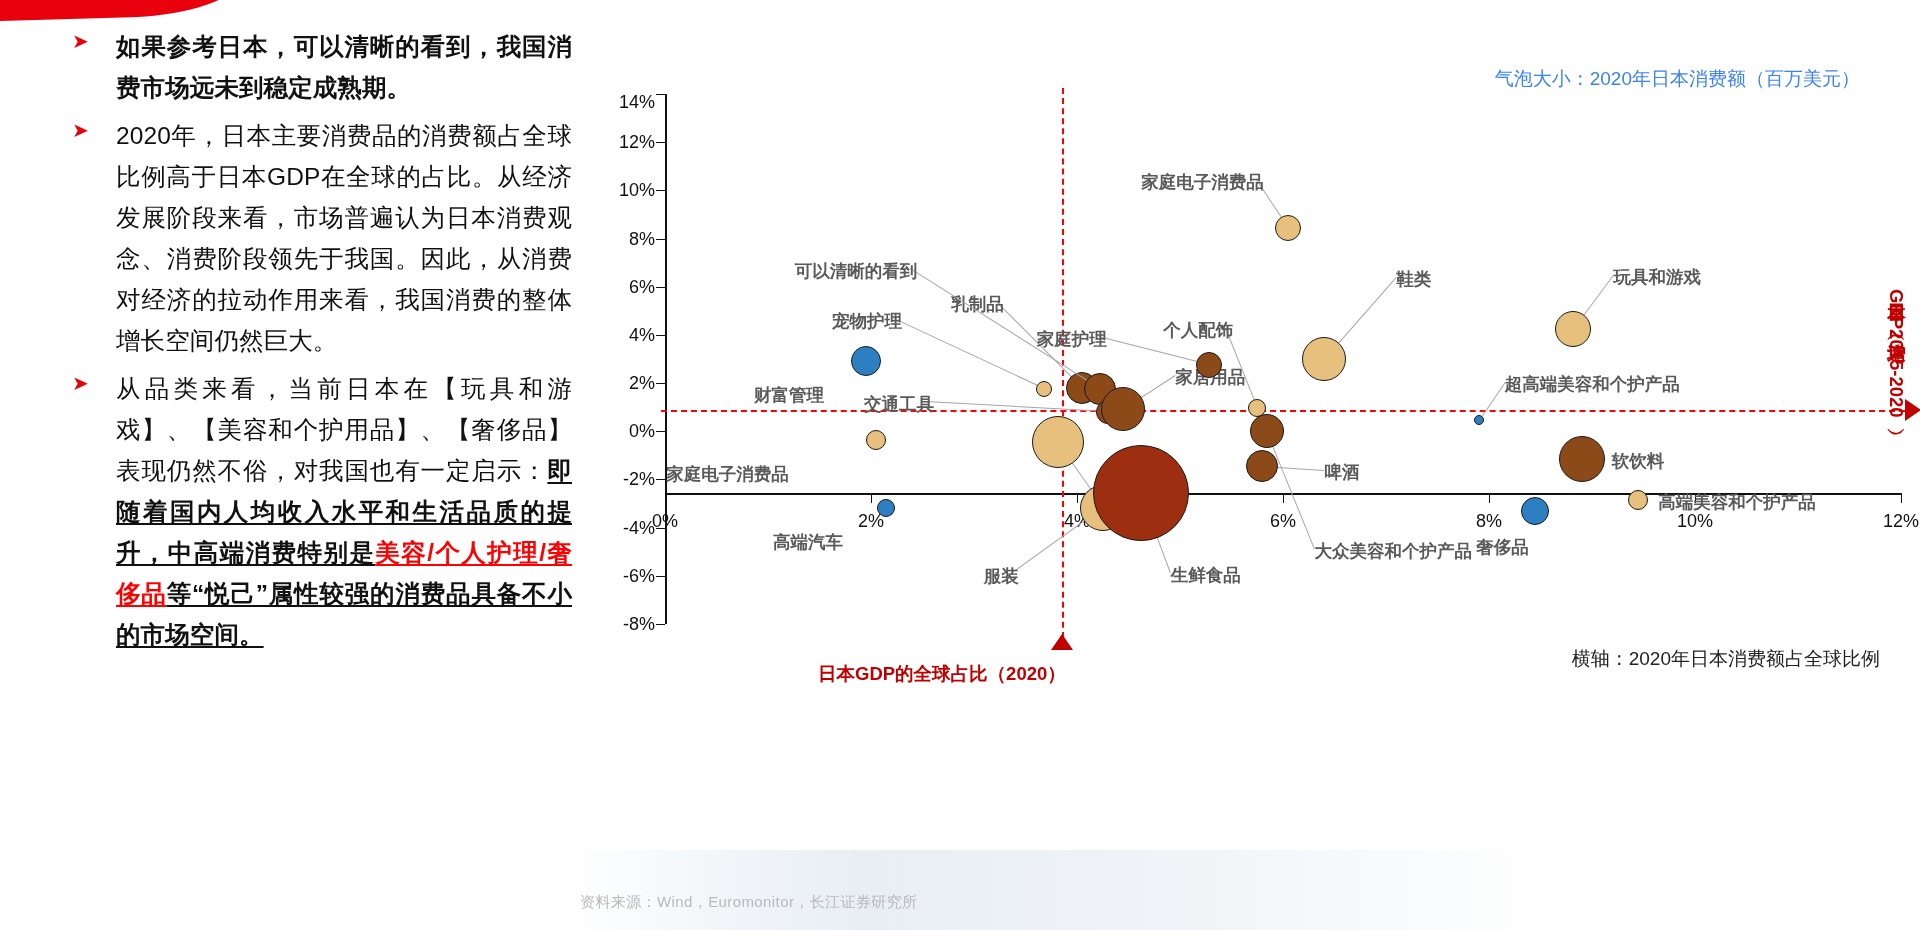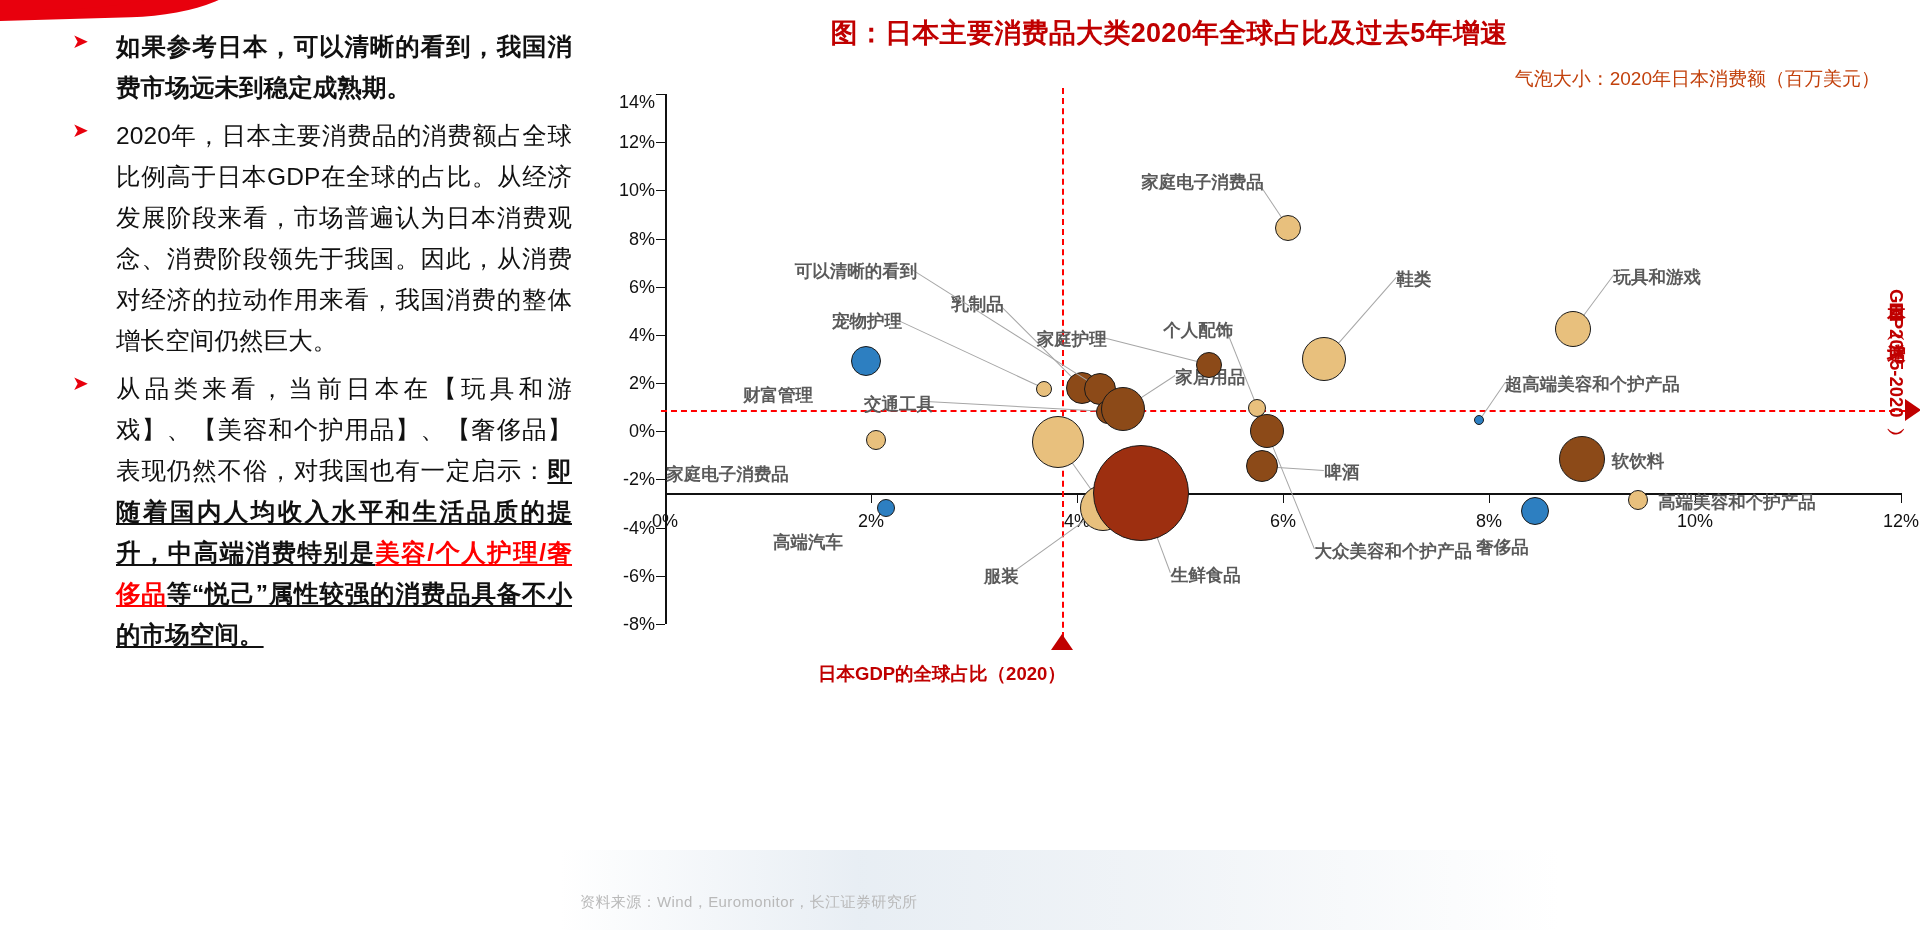--- a/index.html
+++ b/index.html
@@ -39,21 +39,21 @@
   .u{ text-decoration:underline; text-underline-offset:3px; font-weight:bold;}
   .red{color:#ff0000;font-weight:bold;}
 
   
   .chart{position:absolute;left:584px;top:6px;width:1336px;height:924px;}
   .chart-title{
     position:absolute;left:0;top:9px;width:1170px;text-align:center;
     color:#c00000;font-weight:bold;font-size:27px;letter-spacing:.3px;
   }
   .sub-left{position:absolute;left:6px;top:60px;font-size:19px;color:#222;}
-  .sub-right{position:absolute;right:40px;top:60px;font-size:19px;color:#c2410c;}
+  .sub-right{position:absolute;right:60px;top:60px;font-size:19px;color:#3b82f6;}
   .x-note{position:absolute;right:40px;top:640px;font-size:19px;color:#222;}
   .src{position:absolute;left:-4px;top:887px;font-size:15px;color:#b9b9b9;letter-spacing:.4px;}
 
   .plot{position:absolute;left:81px;top:88px;width:1236px;height:530px;}
   .axis-y{position:absolute;left:0;top:0;width:2px;height:530px;background:#111;}
   .axis-x{position:absolute;left:0;top:399px;width:1236px;height:2px;background:#111;}
   .tick-y{position:absolute;left:-9px;width:9px;height:1px;background:#111;}
   .ylabwrap{position:absolute;left:-76px;width:66px;text-align:right;font-size:18px;color:#111;
             transform:translateY(-10px);}
   .tick-x{position:absolute;top:399px;width:1px;height:10px;background:#111;}
@@ -101,22 +101,22 @@
         <span class="arrow">➤</span>
         <div class="btext"><span>2020年，日本主要消费品的消费额占全球比例高于日本GDP在全球的占比。从经济发展阶段来看，市场普遍认为日本消费观念、消费阶段领先于我国。因此，从消费对经济的拉动作用来看，我国消费的整体增长空间仍然巨大。</span></div>
       </div>
       <div class="bullet">
         <span class="arrow">➤</span>
         <div class="btext"><span>从品类来看，当前日本在【玩具和游戏】、【美容和个护用品】、【奢侈品】表现仍然不俗，对我国也有一定启示：</span><span class="u">即随着国内人均收入水平和生活品质的提升，中高端消费特别是</span><span class="u red">美容/个人护理/奢侈品</span><span class="u">等“悦己”属性较强的消费品具备不小的市场空间。</span></div>
       </div>
     </div>
 
   <div class="chart">
-    <div class="chart-title">图：日本主要消费品大类2020年全球占比及过去5年增速</div>
     <div class="sub-right">气泡大小：2020年日本消费额（百万美元）</div>
+    <div class="x-note">横轴：2020年日本消费额占全球比例</div>
     <div class="src">资料来源：Wind，Euromonitor，长江证券研究所</div>
 
     <div class="plot" id="plot">
       <div class="axis-y"></div>
       <div class="axis-x"></div>
     <div class="tick-y" style="top: 0px;"></div>
         <div class="ylabwrap" style="top: 8px;">14%</div>
         <div class="tick-y" style="top: 48.1818px;"></div>
         <div class="ylabwrap" style="top: 48.1818px;">12%</div>
         <div class="tick-y" style="top: 96.3636px;"></div>
@@ -151,21 +151,21 @@
         <div class="lab-x" style="left: 824px;">8%</div>
         <div class="tick-x" style="left: 1030px;"></div>
         <div class="lab-x" style="left: 1030px;">10%</div>
         <div class="tick-x" style="left: 1236px;"></div>
         <div class="lab-x" style="left: 1236px;">12%</div>
         <div class="hline" style="top: 315.591px; left: -4px;"></div>
         <div class="vline" style="left: 396.55px;"></div>
         <div class="marker-x" style="left: 385.55px; top: 540px;"></div>
         <div class="marker-y" style="left: 1240px; top: 304.591px;"></div>
         <div class="bub" title="财富管理" style="left: 200.85px; top: 267.409px; width: 30px; height: 30px; background: rgb(45, 127, 193);"></div>
-        <div class="plabel" style="left: 78px; top: 289.409px;">财富管理</div>
+        <div class="plabel" style="left: 89px; top: 289.409px;">财富管理</div>
         <div class="bub" title="高端汽车" style="left: 221.45px; top: 414.364px; width: 18px; height: 18px; background: rgb(45, 127, 193);"></div>
         <div class="plabel" style="left: 108px; top: 436.364px;">高端汽车</div>
         <div class="bub" title="便携式电子消费品" style="left: 211.15px; top: 345.705px; width: 20px; height: 20px; background: rgb(232, 192, 125);"></div>
         <div class="plabel" style="left: 1.15px; top: 367.705px;">家庭电子消费品</div>
         <div class="lead" style="left: 379.04px; top: 295.114px; width: 165.529px; transform: rotate(-154.983deg);"></div>
         <div class="bub" title="宠物护理" style="left: 379.04px; top: 295.114px; width: 16px; height: 16px; background: rgb(232, 192, 125);"></div>
         <div class="plabel" style="left: 167.04px; top: 215.114px;">宠物护理</div>
         <div class="lead" style="left: 417.15px; top: 293.909px; width: 121.622px; transform: rotate(-135deg);"></div>
         <div class="bub" title="乳制品" style="left: 417.15px; top: 293.909px; width: 32px; height: 32px; background: rgb(140, 74, 24);"></div>
         <div class="plabel" style="left: 286.15px; top: 197.909px;">乳制品</div>

